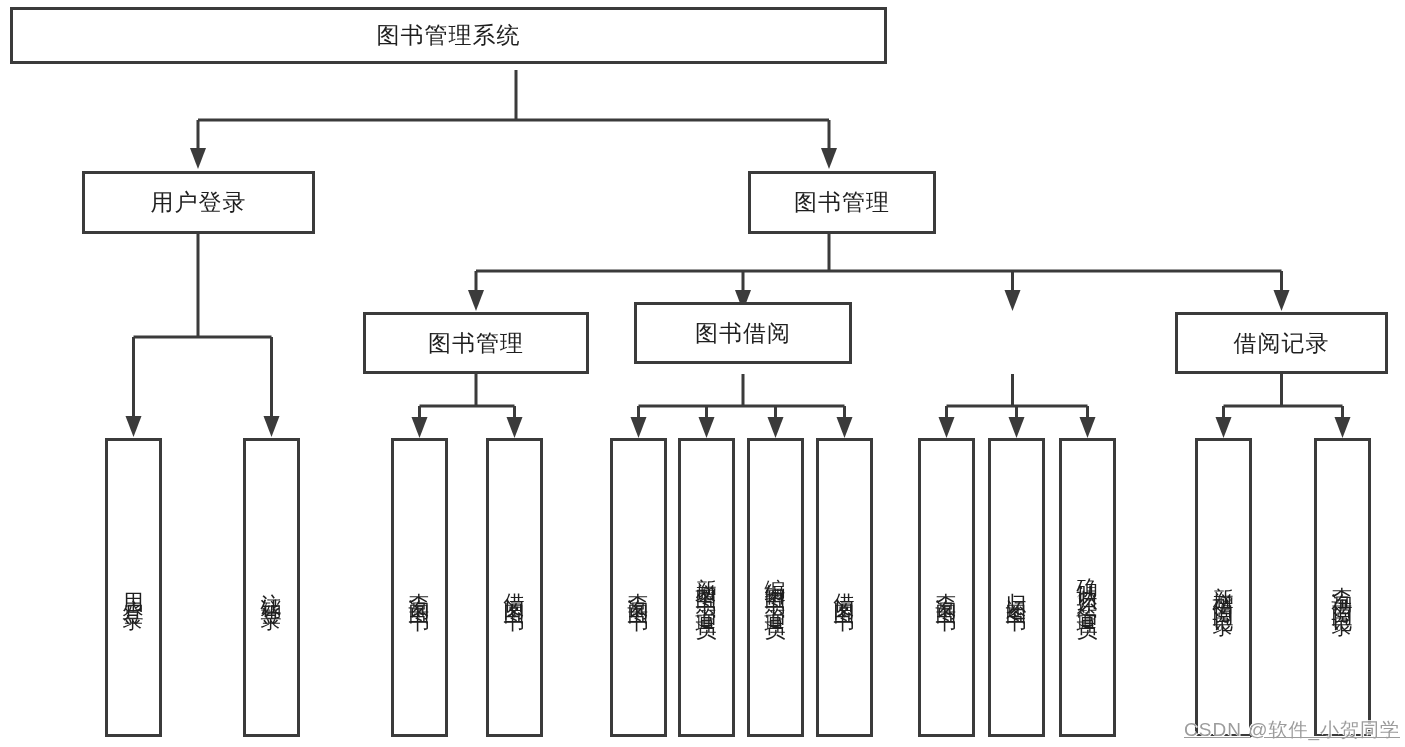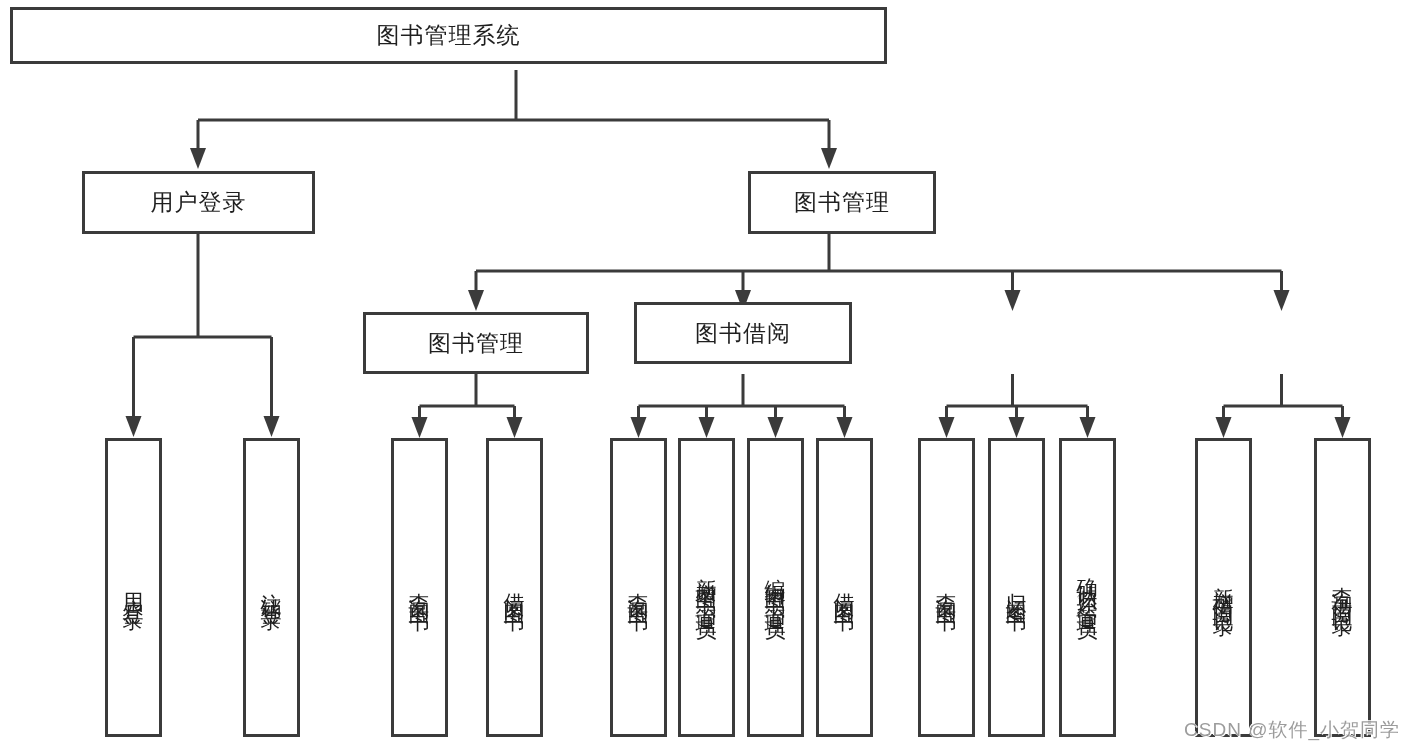--- a/index.html
+++ b/index.html
@@ -44,20 +44,21 @@
     white-space:nowrap;
   }
   #watermark{
     position:absolute;
     right:5px;bottom:4px;
     color:#9c9c9c;
     font-size:19px;
     letter-spacing:1px;
     text-shadow:1px 1px 0 #ffffff,-1px -1px 0 #ffffff;
     z-index:3;
+    text-decoration:underline;
   }
 </style>
 </head>
 <body>
 
 <div id="stage">
 
   <svg id="connectors" width="1405" height="747" viewBox="0 0 1405 747">
     <g stroke="#3b3b3b" stroke-width="3" fill="none">
 
@@ -115,20 +116,23 @@
   <div class="node" style="left:748px;top:171px;width:188px;height:63px">
     <span class="hlabel">图书管理</span>
   </div>
 
   <div class="node" style="left:363px;top:312px;width:226px;height:62px">
     <span class="hlabel">图书管理</span>
   </div>
   <div class="node" style="left:634px;top:302px;width:218px;height:62px">
     <span class="hlabel">图书借阅</span>
   </div>
+  <div class="node" style="left:1175px;top:312px;width:213px;height:62px">
+    <span class="hlabel">借阅记录</span>
+  </div>
 
   <div class="leaf" style="left:105px">
     <span class="vlabel">用户登录</span>
   </div>
   <div class="leaf" style="left:243px">
     <span class="vlabel">注销登录</span>
   </div>
 
   <div class="leaf" style="left:391px">
     <span class="vlabel">查询图书</span>

